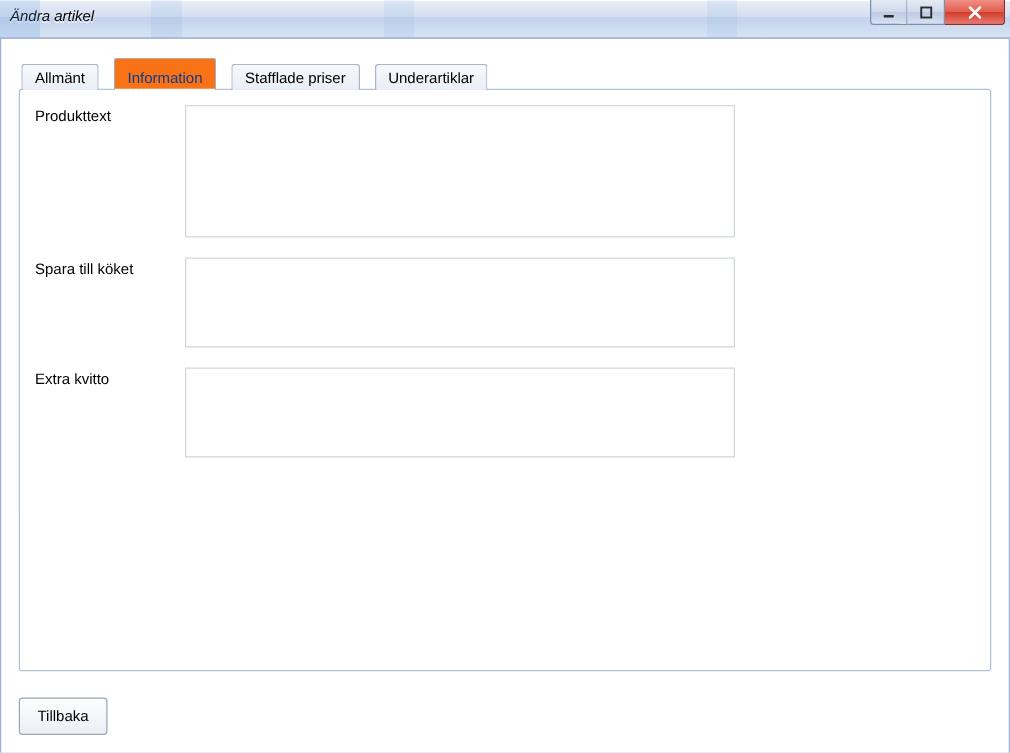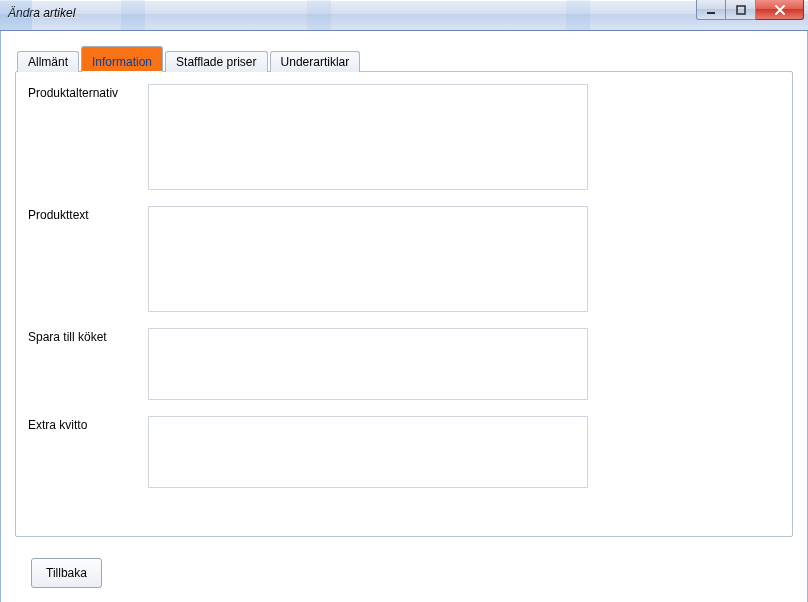--- a/index.html
+++ b/index.html
@@ -76,21 +76,21 @@
     box-sizing: border-box;
     padding: 14px;
     background: #fff;
     border-left: 1px solid #9db3d9;
     border-right: 1px solid #9db3d9;
     border-bottom: 1px solid #9db3d9;
   }
   .tabstrip {
     display: flex;
     align-items: flex-end;
-    gap: 2px;
+    gap: 12px;
     position: relative;
     z-index: 2;
     margin-left: 2px;
   }
   .tab {
     padding: 3px 10px 3px 10px;
     border: 1px solid #aab7c9;
     border-bottom: none;
     border-top-left-radius: 3px;
     border-top-right-radius: 3px;
@@ -149,21 +149,20 @@
   .ta-md { width: 440px; height: 72px; }
 
   
   .bottombar {
     position: absolute;
     left: 14px;
     right: 14px;
     bottom: 14px;
     display: flex;
     justify-content: space-between;
-    margin-left: 16px;
   }
   .btn {
     min-width: 68px;
     height: 30px;
     padding: 0 14px;
     border: 1px solid #9aa6b4;
     border-radius: 3px;
     background: linear-gradient(to bottom,#fdfdfe,#ebeff5);
     font-family: inherit;
     font-size: 12px;
@@ -199,24 +198,20 @@
 
   <div class="tabstrip">
     <div class="tab">Allmänt</div>
     <div class="tab active">Information</div>
     <div class="tab">Stafflade priser</div>
     <div class="tab">Underartiklar</div>
   </div>
 
   <div class="tabpanel">
 
-    <div class="row">
-      <div class="lbl">Produktalternativ</div>
-      <textarea class="ta-lg" style=""></textarea>
-    </div>
 
     <div class="row">
       <div class="lbl">Produkttext</div>
       <textarea class="ta-lg" style=""></textarea>
     </div>
 
     <div class="row">
       <div class="lbl">Spara till köket</div>
       <textarea class="ta-md" style=""></textarea>
     </div>

